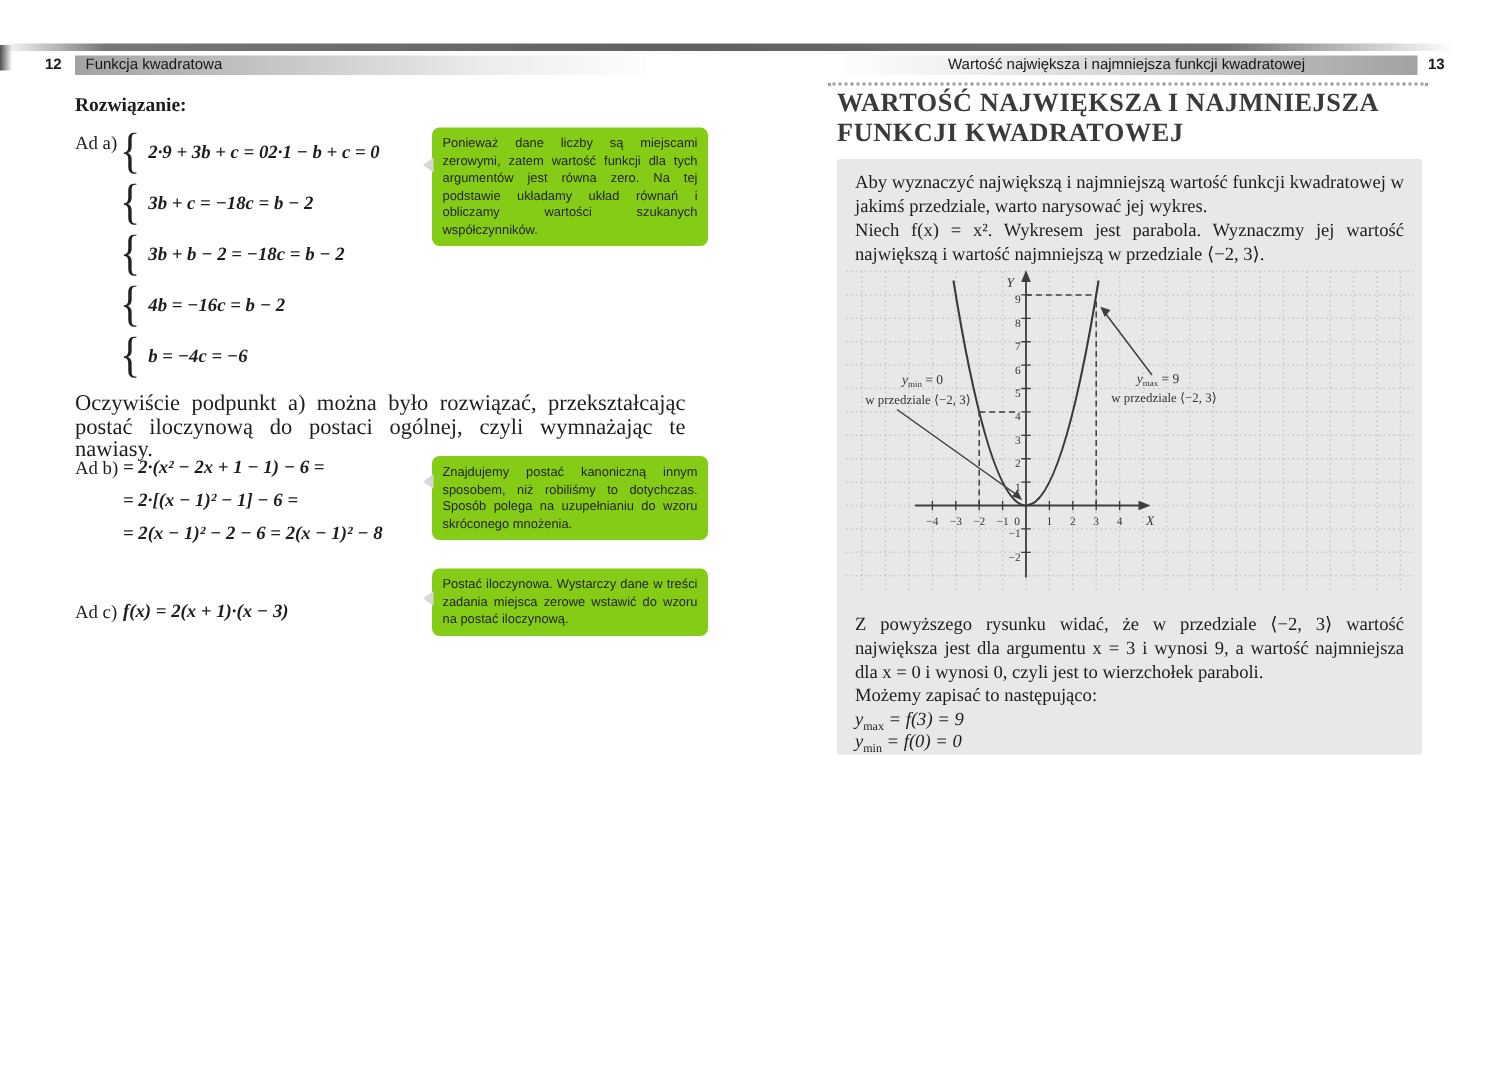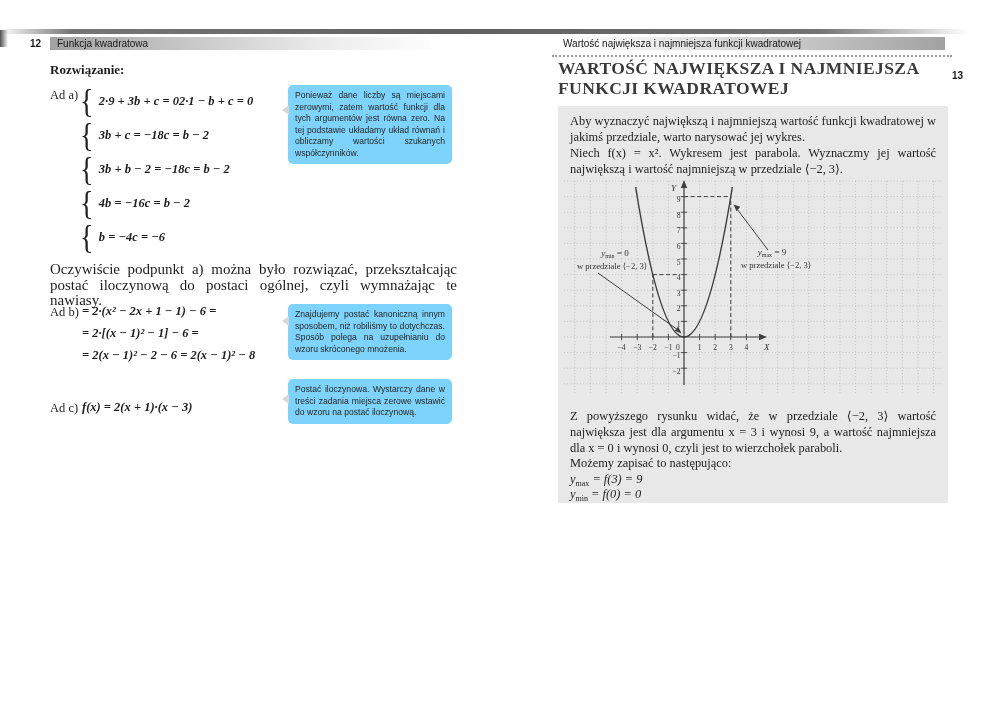--- a/index.html
+++ b/index.html
@@ -10,46 +10,46 @@
   
   .top-band{left:0;top:29px;width:1000px;height:5px;
     background:linear-gradient(90deg,rgba(90,90,90,0) 0%,rgba(80,80,80,.78) 7%,rgba(68,68,68,.85) 45%,rgba(80,80,80,.8) 82%,rgba(100,100,100,0) 97%);}
   .edge-smudge{left:0;top:30px;width:8px;height:17px;
     background:linear-gradient(90deg,#4f4f4f,rgba(90,90,90,0));}
 
   
   .pgnum{top:37px;height:13px;line-height:13px;font-family:"Liberation Sans","DejaVu Sans",sans-serif;
     font-size:10px;font-weight:bold;color:#181818;}
   .pgnum.left{left:30px;}
-  .pgnum.right{left:952px;margin-top:32px;}
+  .pgnum.right{left:952px;}
   .hbar{top:37px;height:13px;line-height:13px;font-family:"Liberation Sans","DejaVu Sans",sans-serif;
     font-size:10px;color:#161616;}
   .hbar-left{left:50px;width:381px;padding-left:7px;box-sizing:border-box;
     background:linear-gradient(90deg,#a2a2a2,#c6c6c6 35%,#ececec 72%,#fdfdfd);}
-  .hbar-right{left:563px;width:382px;text-align:left;padding-right:6px;box-sizing:border-box;
+  .hbar-right{left:563px;width:382px;text-align:center;padding-right:6px;box-sizing:border-box;
     background:linear-gradient(90deg,#fdfdfd,#ececec 25%,#c6c6c6 62%,#a2a2a2);}
   .dotted-rule{left:552px;top:55px;width:400px;height:0;border-top:2px dotted #9c9c9c;}
 
   
   .sol-head{left:50px;top:62px;font-size:13px;font-weight:bold;}
   .ad-label{left:50px;font-size:12.5px;}
   .systems{left:80px;top:84px;width:210px;}
   .system{display:flex;align-items:center;}
   .brace{font-size:33px;font-weight:300;line-height:34px;color:#222;margin-right:3px;
     transform:scaleX(.85);transform-origin:left center;}
   .sys-lines{display:flex;flex-direction:row;}
   .mline{height:17px;line-height:17px;font-size:12.5px;font-style:italic;font-weight:600;white-space:nowrap;}
   .para{left:50px;top:262px;width:407px;font-size:15px;line-height:15.5px;text-align:justify;font-family:Liberation Serif, serif;}
   .adb-lines{left:82px;top:300px;}
   .mline22{height:22px;line-height:22px;font-size:12.5px;font-style:italic;font-weight:600;white-space:nowrap;}
   .adc-formula{left:82px;top:396px;}
   .lbl-b{top:305px;} .lbl-c{top:401px;} .lbl-a{top:88px;}
 
   
-  .callout{left:288px;width:164px;background:#7dd3fc;border-radius:5px;
+  .callout{left:288px;width:184px;background:#84cc16;border-radius:5px;
     padding:5px 7px;box-sizing:border-box;
     font-family:"Liberation Sans","DejaVu Sans",sans-serif;font-size:8.6px;line-height:11.5px;
     text-align:justify;color:#262626;}
   .callout .tail{position:absolute;left:-6px;width:0;height:0;
     border-top:5px solid transparent;border-bottom:5px solid transparent;border-right:7px solid #d7d7d7;}
   .callout-a{top:85px;} .callout-a .tail{top:20px;}
   .callout-b{top:304px;} .callout-b .tail{top:12px;}
   .callout-c{top:379px;} .callout-c .tail{top:15px;}
 
   

